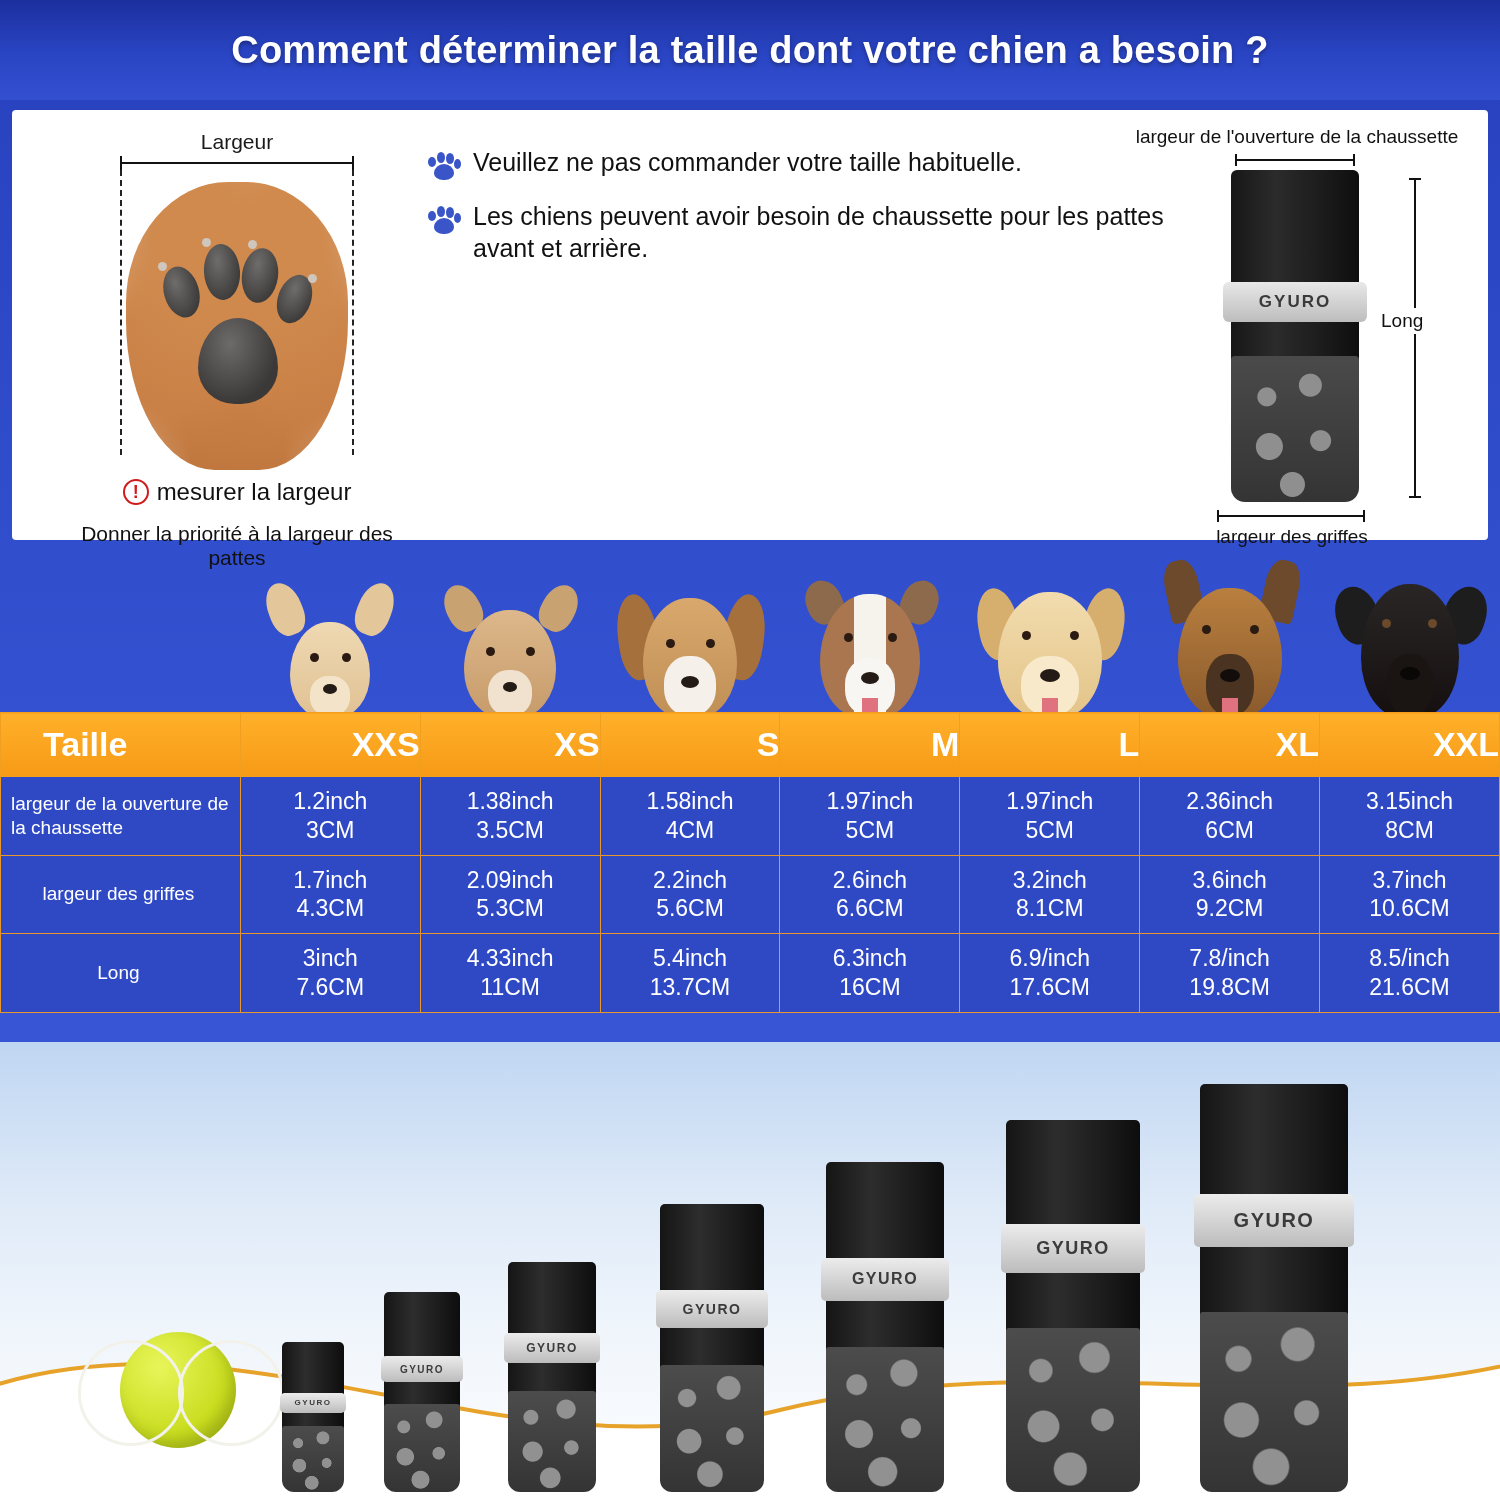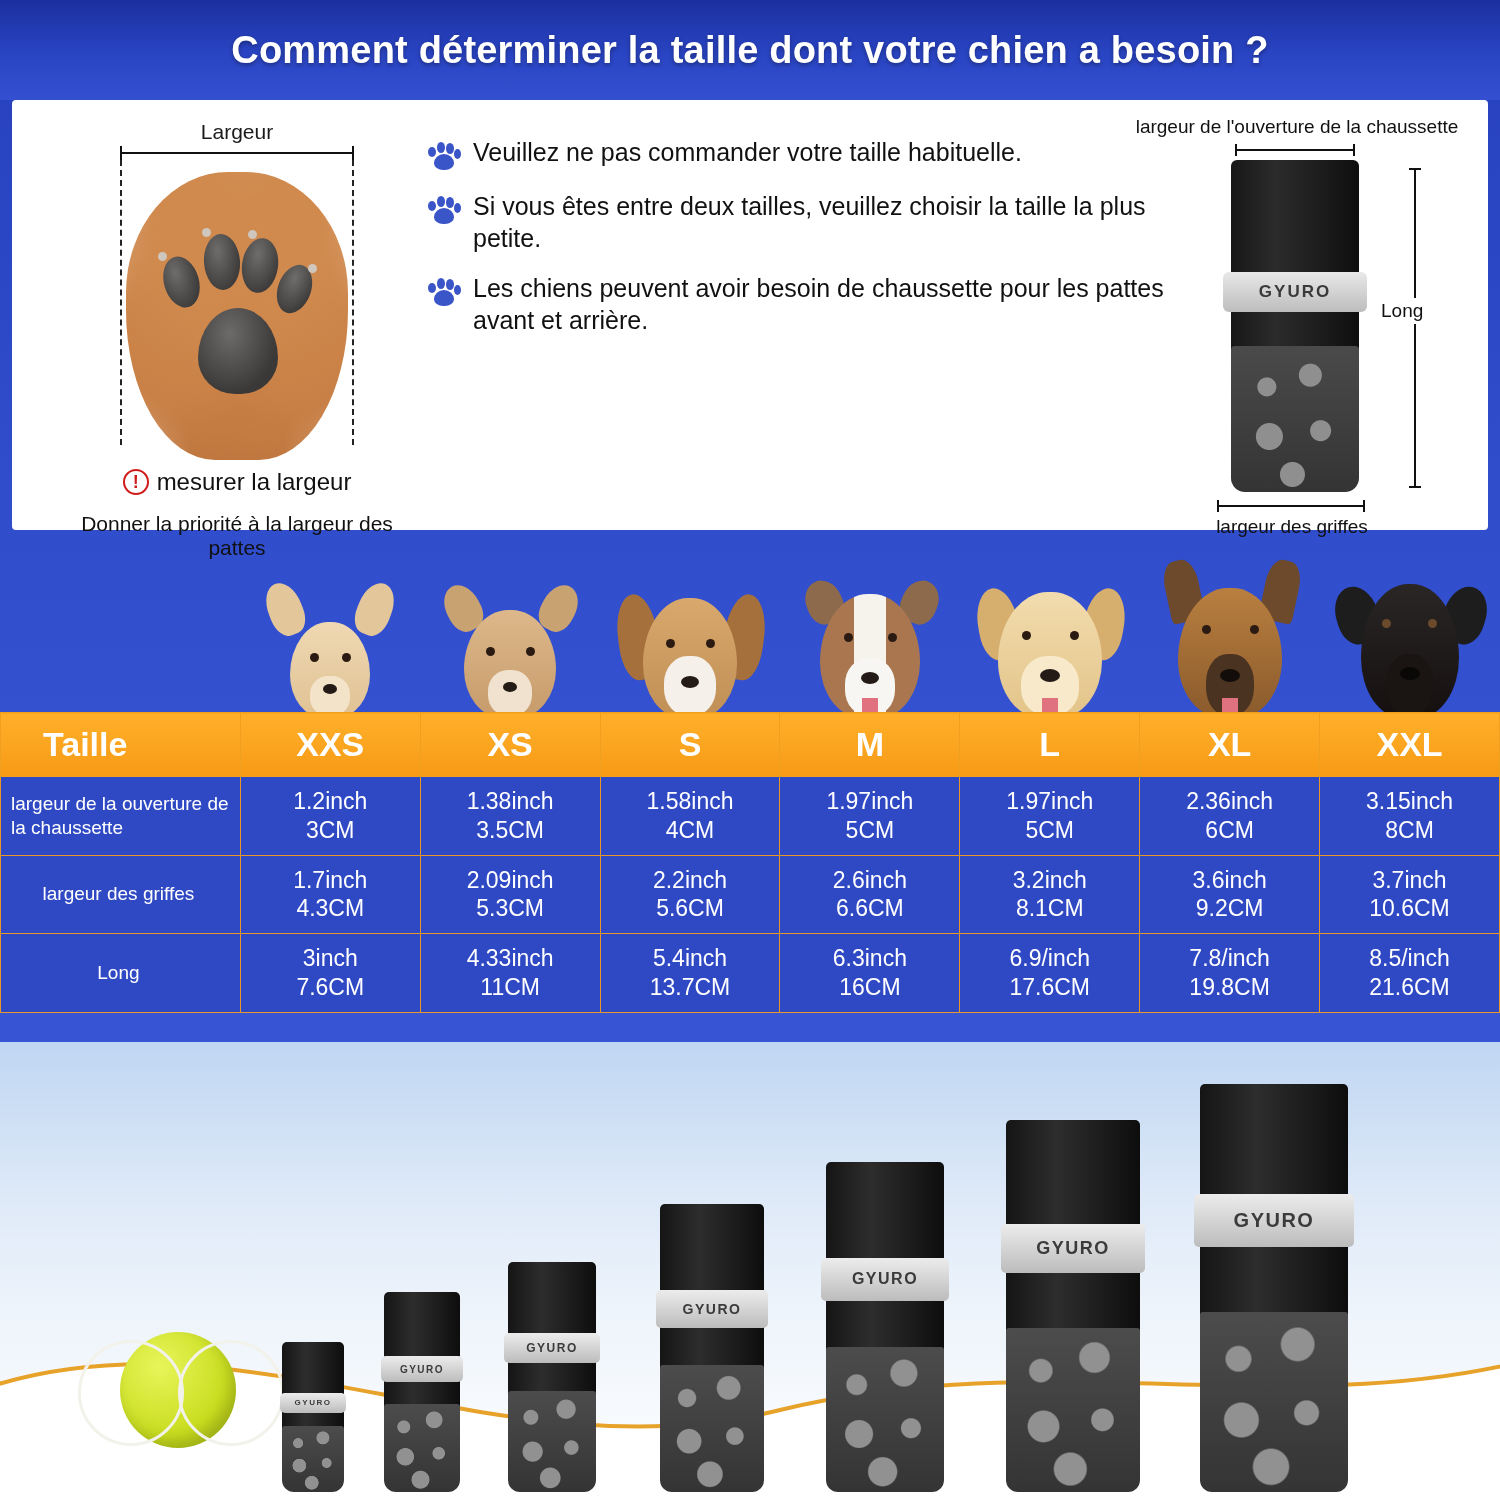--- a/index.html
+++ b/index.html
@@ -25,21 +25,21 @@
     color: #fff;
     font-size: 38px;
     font-weight: bold;
     letter-spacing: .2px;
     text-shadow: 0 2px 4px rgba(0,0,0,.35);
   }
 
   
   .panel {
     position: absolute;
-    left: 12px; top: 100px;
+    left: 12px; top: 110px;
     width: 1476px; height: 430px;
     background: #ffffff;
     border-radius: 4px;
   }
 
   
   .paw-block {
     position: absolute; left: 60px; top: 20px; width: 330px;
   }
   .paw-width-label {
@@ -213,21 +213,21 @@
   .dog .tongue{ position:absolute; left:50%; transform:translateX(-50%); width:16px;height:22px;background:#e0727f;border-radius:0 0 50% 50%; }
 
   
   .table {
     position: absolute; left: 0; top: 712px; width: 1500px;
   }
   table { border-collapse: collapse; width: 1500px; }
   thead th {
     background: linear-gradient(180deg,#ffb02a,#f79a16);
     color: #fff; font-size: 34px; font-weight: bold;
-    padding: 12px 0; text-align: center;
+    padding: 12px 0; text-align: right;
     border: 1px solid #f0a01e;
   }
   thead th.first { text-align: left; padding-left: 42px; font-size: 34px; }
   tbody td {
     background: #2f49c4;
     color: #ffffff;
     text-align: center;
     font-size: 23px;
     line-height: 1.25;
     border: 1px solid #e9962a;
@@ -331,30 +331,20 @@
     <div class="bullets">
       <div class="bullet">
         <span class="paw-bullet">
           <i class="p0"></i>
             <i class="p1"></i>
             <i class="p2"></i>
             <i class="p3"></i>
             <i class="p4"></i>
         </span>
         <p>Veuillez ne pas commander votre taille habituelle.</p>
-      </div>
-      <div class="bullet">
-        <span class="paw-bullet">
-          <i class="p0"></i>
-            <i class="p1"></i>
-            <i class="p2"></i>
-            <i class="p3"></i>
-            <i class="p4"></i>
-        </span>
-        <p>Si vous êtes entre deux tailles, veuillez choisir la taille la plus petite.</p>
       </div>
       <div class="bullet">
         <span class="paw-bullet">
           <i class="p0"></i>
             <i class="p1"></i>
             <i class="p2"></i>
             <i class="p3"></i>
             <i class="p4"></i>
         </span>
         <p>Les chiens peuvent avoir besoin de chaussette pour les pattes avant et arrière.</p>

